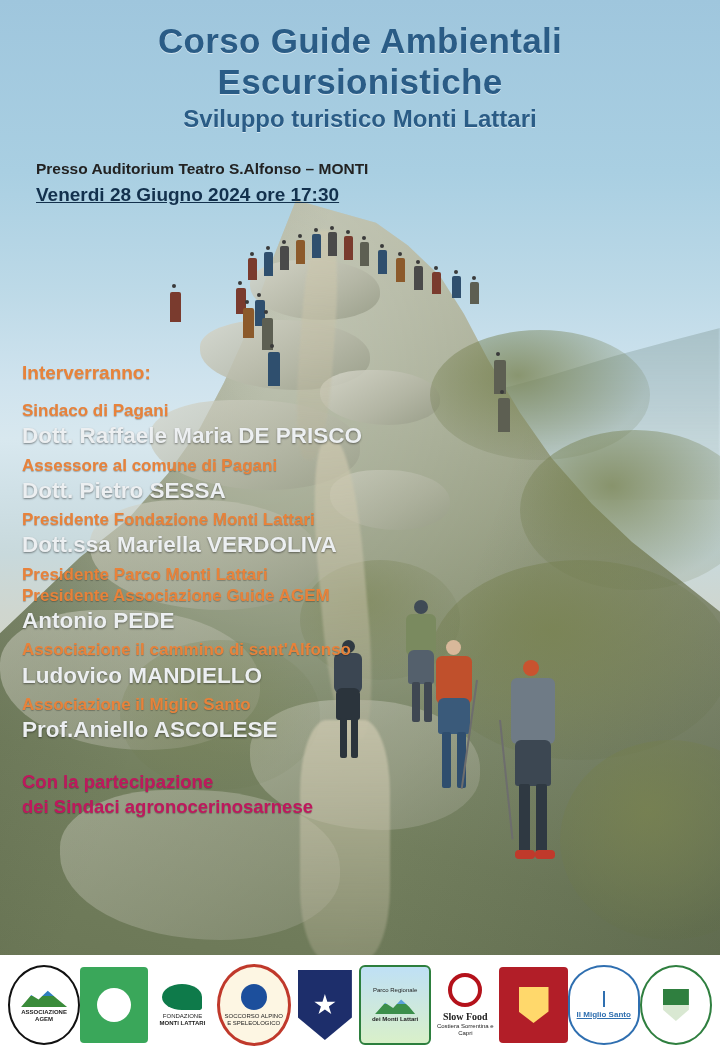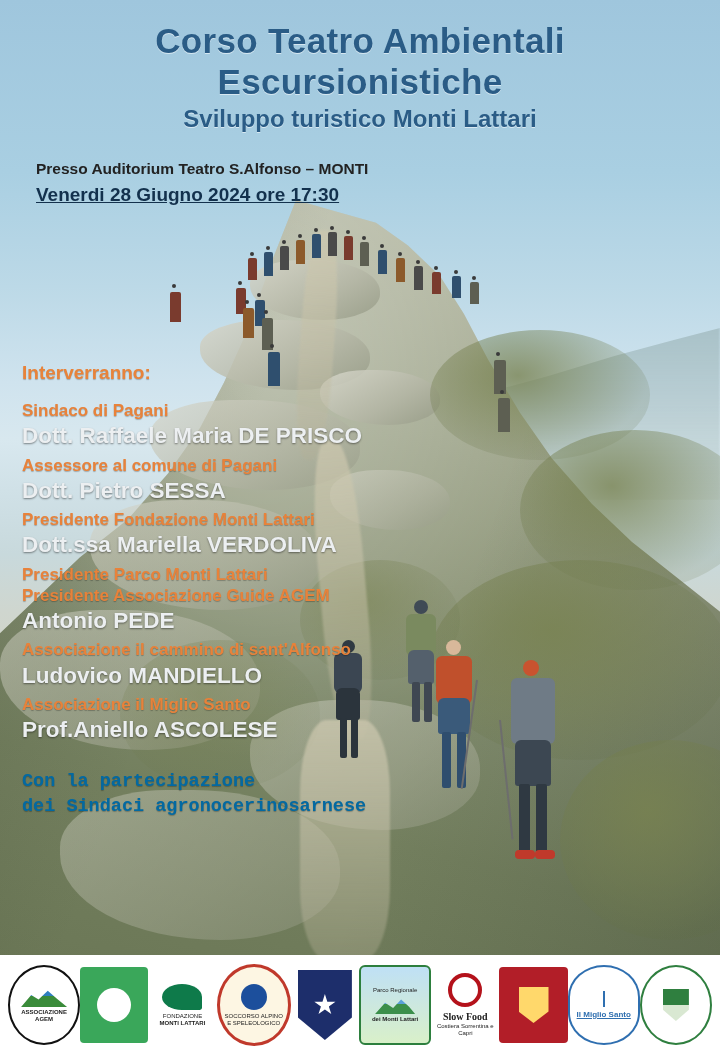--- a/index.html
+++ b/index.html
@@ -178,24 +178,23 @@
     line-height: 1.3;
     margin-bottom: 4px;
     text-shadow: 0 1px 2px rgba(0,0,0,.45);
   }
   .closing {
     margin-top: 26px;
   }
   .closing div {
     font-size: 18.5px;
     font-weight: 700;
-    color: #0369a1;
+    color: #be185d;
     line-height: 1.35;
     text-shadow: 0 1px 1px rgba(0,0,0,.25);
-    font-family: Liberation Mono, monospace;
   }
 
   
   .logos {
     position: absolute;
     left: 0; top: 955px;
     width: 720px; height: 100px;
     background: #ffffff;
     display: flex;
     align-items: center;
@@ -394,21 +393,21 @@
       <div class="fg-body" style="left:10px;top:80px;width:36px;height:46px;background:#3c4752;"></div>
       <div class="fg-leg" style="left:14px;top:124px;width:11px;height:70px;background:#2f3942;"></div>
       <div class="fg-leg" style="left:31px;top:124px;width:11px;height:70px;background:#2f3942;"></div>
       <div class="pole" style="left:-6px;top:60px;height:120px;transform:rotate(-6deg);"></div>
       <div class="fg-body" style="left:10px;top:190px;width:20px;height:9px;background:#c0392b;border-radius:4px;"></div>
       <div class="fg-body" style="left:30px;top:190px;width:20px;height:9px;background:#c0392b;border-radius:4px;"></div>
     </div>
   </div>
 
   <div class="head-block">
-    <div class="title-1">Corso Teatro  Ambientali</div>
+    <div class="title-1">Corso Guide  Ambientali</div>
     <div class="title-1">Escursionistiche</div>
     <div class="title-2">Sviluppo turistico Monti Lattari</div>
   </div>
 
   <div class="venue-block">
     <div class="venue">Presso Auditorium Teatro S.Alfonso – MONTI</div>
     <div class="datetime">Venerdi 28 Giugno 2024 ore 17:30</div>
   </div>
 
   <div class="speakers">

